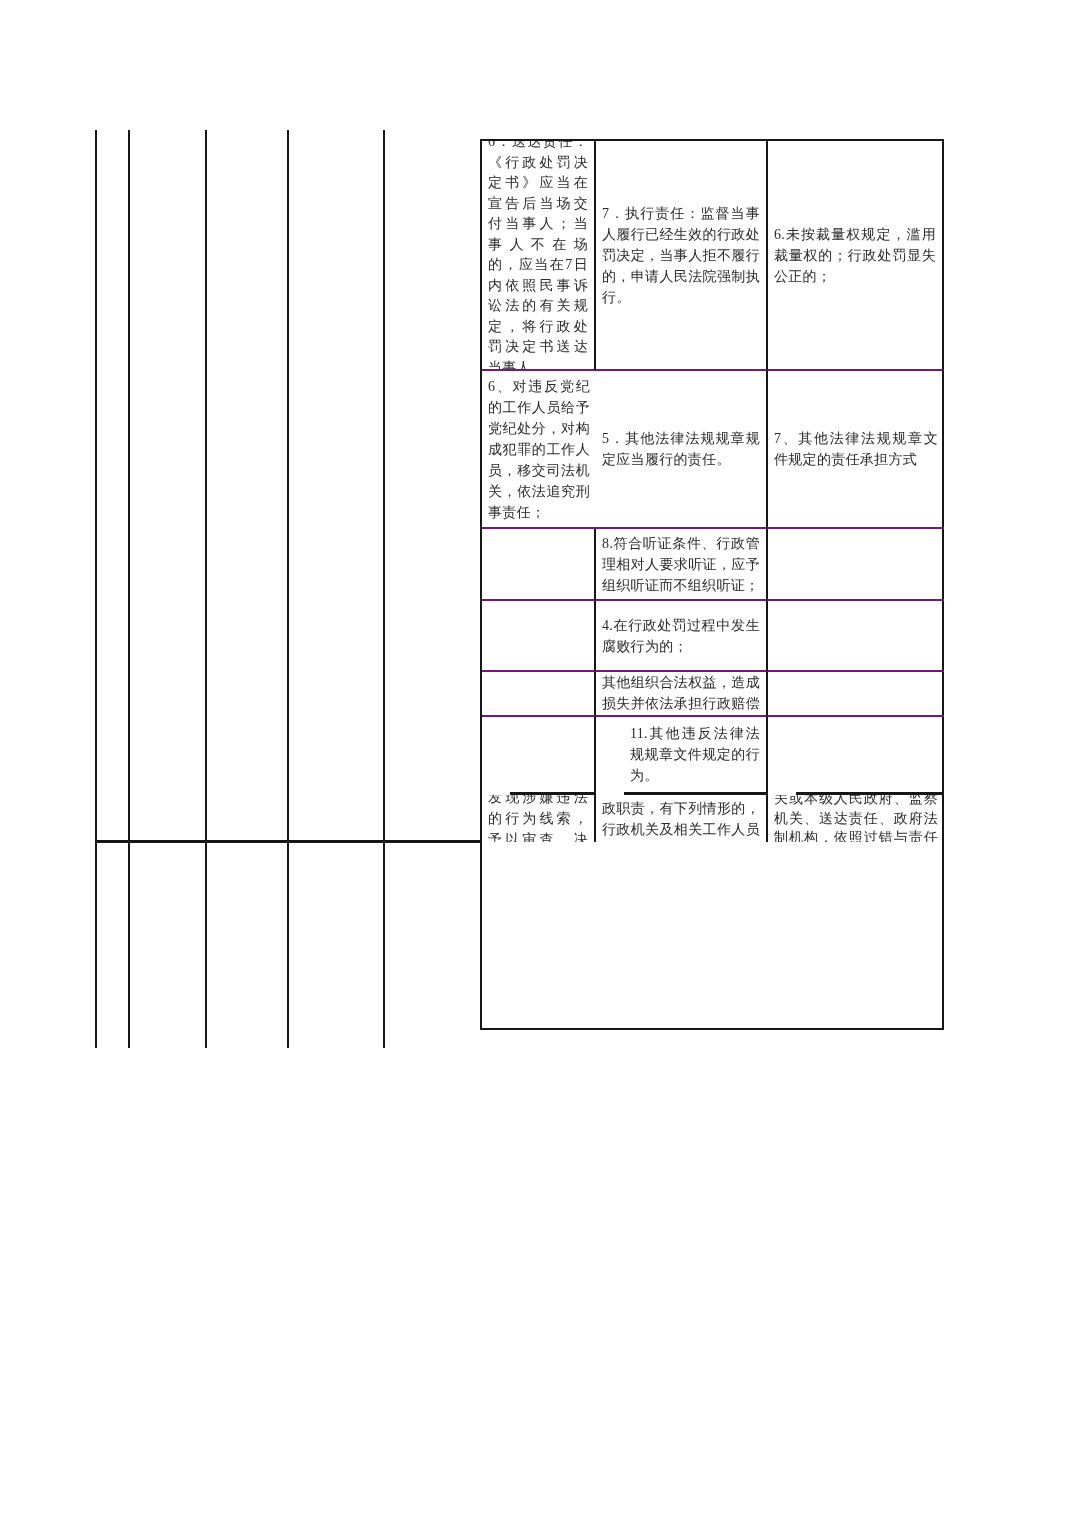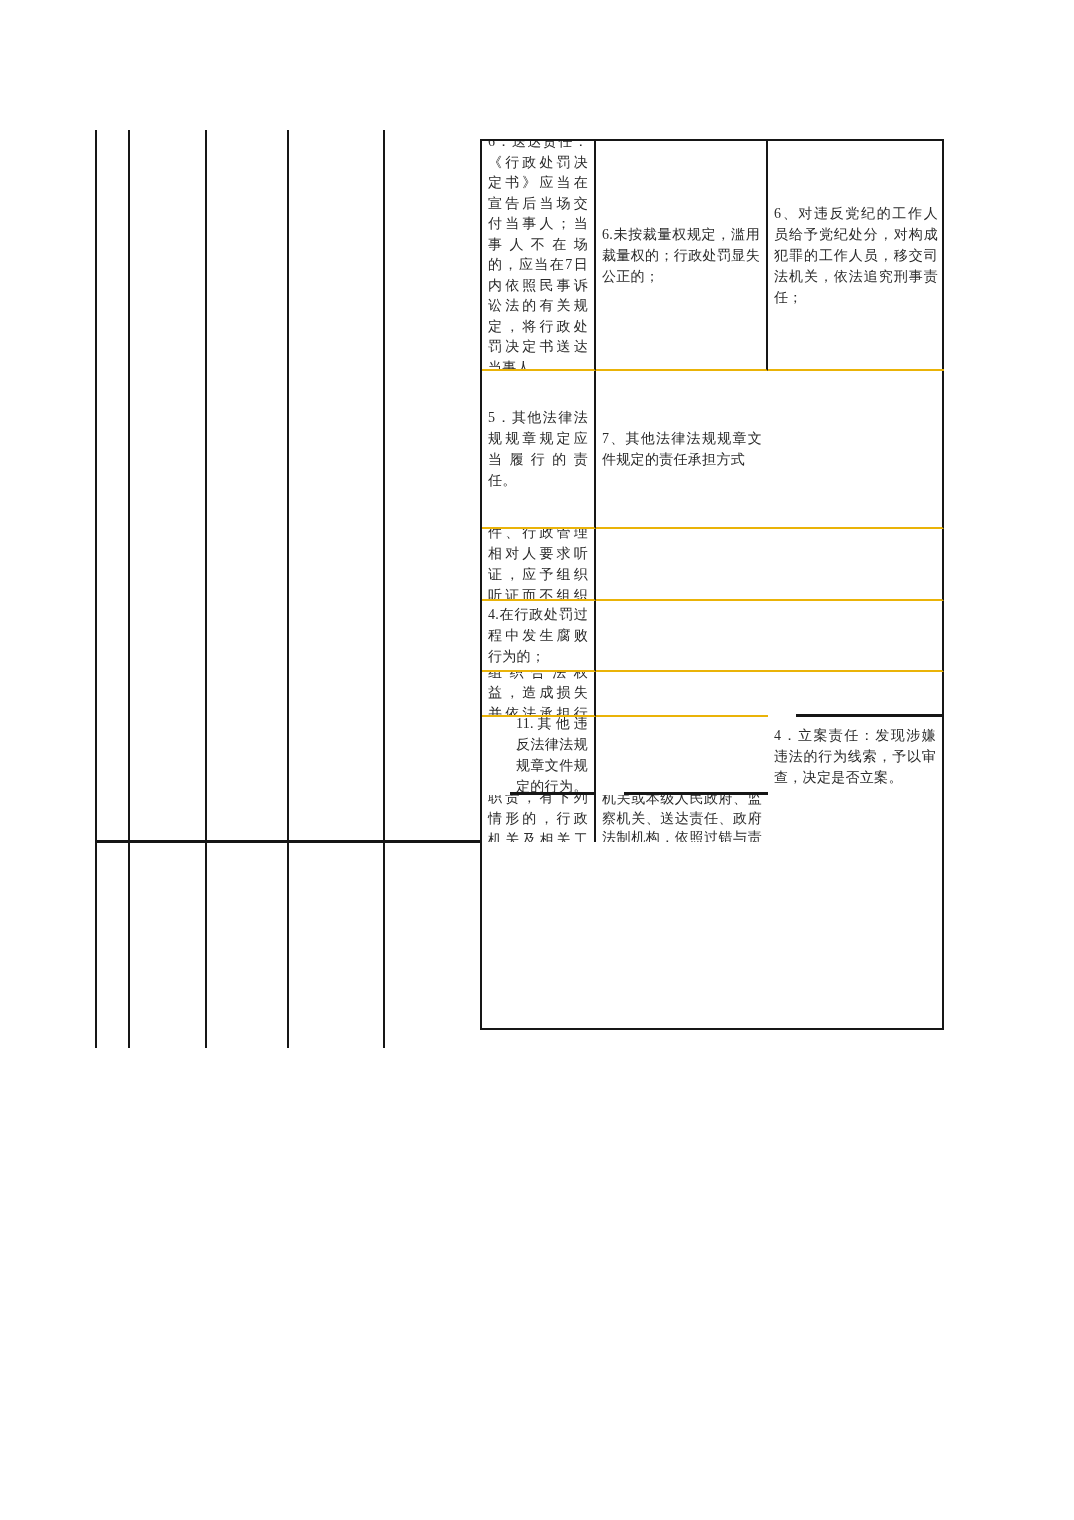--- a/index.html
+++ b/index.html
@@ -48,21 +48,21 @@
     box-sizing: border-box;
     border: 2px solid #161616;
     display: grid;
     grid-template-columns: 114px 172px 176px;
     grid-template-rows: 230px 158px 72px 71px 45px 78px 47px 186px;
     background: #ffffff;
   }
   .cell {
     box-sizing: border-box;
     border-right: 2px solid #161616;
-    border-bottom: 2px solid #eab308;
+    border-bottom: 2px solid #701a75;
     overflow: hidden;
     display: flex;
     align-items: center;
     padding: 2px 6px;
   }
   .cell.c3 { border-right: none; }
   .cell.rowG { border-bottom: 3px solid #161616; margin-left: 28px; }
   .cell.rowS2 { border-bottom: none; }
   .txt {
     width: 100%;
@@ -88,20 +88,23 @@
   <div class="vline v4"></div>
   <div class="vline v5"></div>
   <div class="major-hline"></div>
 
   <div class="grid">
 
     <div class="cell c1">
       <div class="txt dense">6．送达责任：《行政处罚决定书》应当在宣告后当场交付当事人；当事人不在场的，应当在7日内依照民事诉讼法的有关规定，将行政处罚决定书送达当事人。</div>
     </div>
 
+    <div class="cell c1">
+      <div class="txt">7．执行责任：监督当事人履行已经生效的行政处罚决定，当事人拒不履行的，申请人民法院强制执行。</div>
+    </div>
     <div class="cell c2">
       <div class="txt">6.未按裁量权规定，滥用裁量权的；行政处罚显失公正的；</div>
     </div>
     <div class="cell c3">
       <div class="txt">6、对违反党纪的工作人员给予党纪处分，对构成犯罪的工作人员，移交司法机关，依法追究刑事责任；</div>
     </div>
 
     <div class="cell c1">
       <div class="txt">5．其他法律法规规章规定应当履行的责任。</div>
     </div>

